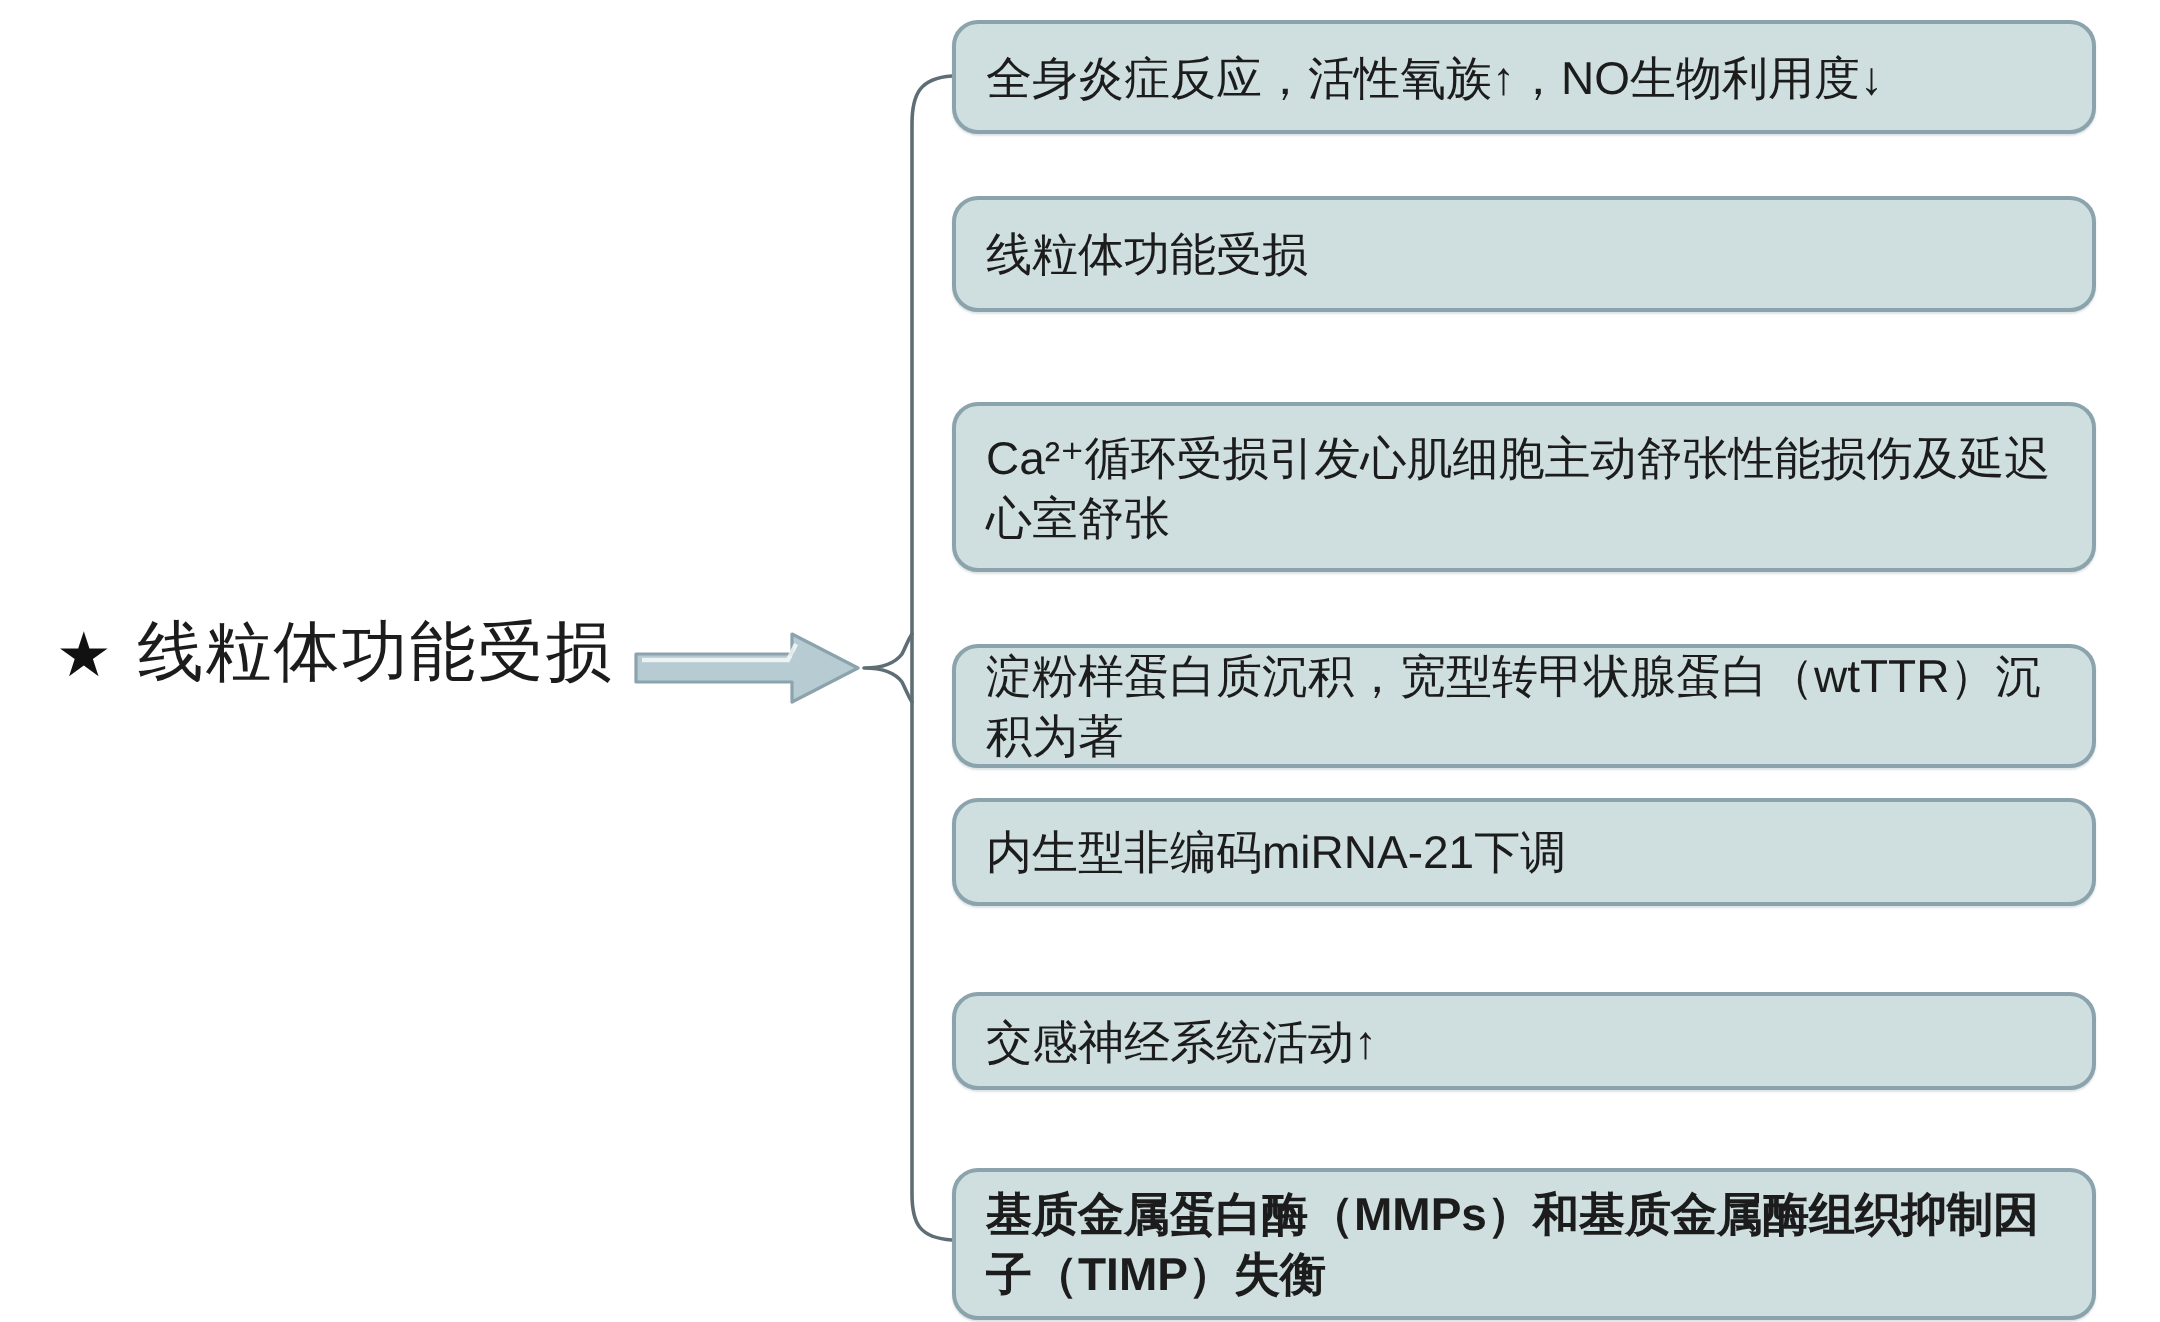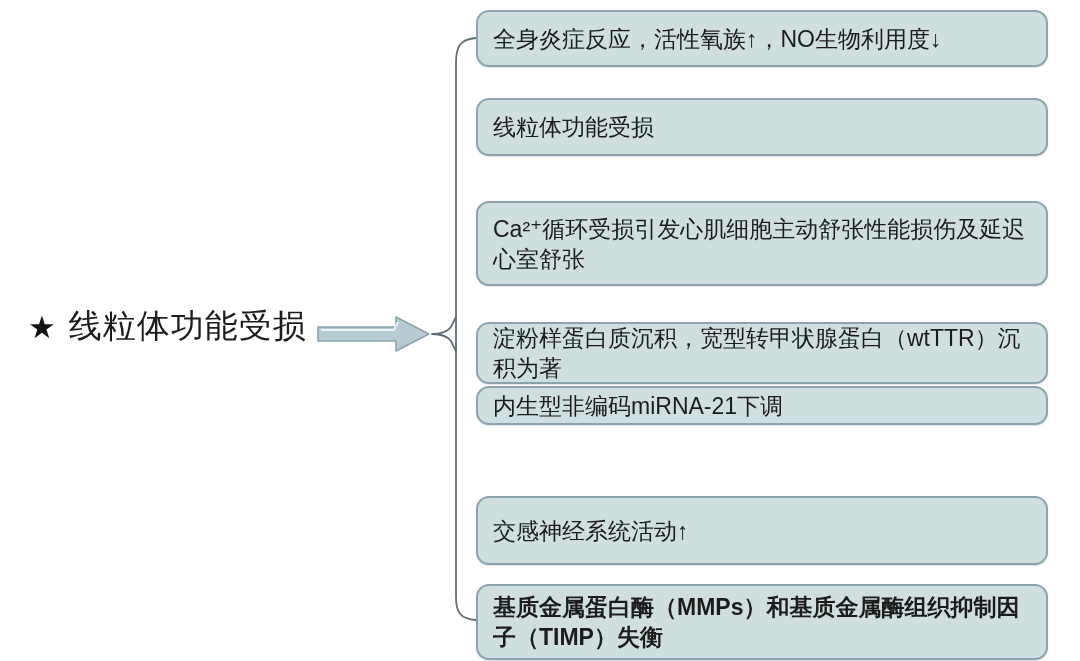--- a/index.html
+++ b/index.html
@@ -79,22 +79,22 @@
     font-size: 23px;
     line-height: 30px;
     font-weight: 500;
     color: #1c1c1c;
     box-shadow: 0 1px 1px rgba(120,140,150,0.25);
   }
   .box-1 { top: 10px;  height: 57px; }
   .box-2 { top: 98px;  height: 58px; text-align: right; }
   .box-3 { top: 201px; height: 85px; }
   .box-4 { top: 299px; height: 62px; margin-top: 23px; }
-  .box-5 { top: 386px; height: 39px; }
-  .box-6 { top: 496px; height: 69px; }
+  .box-5 { top: 399px; height: 54px; }
+  .box-6 { top: 496px; height: 49px; }
   .box-7 { top: 584px; height: 76px; font-weight: bold; }
 </style>
 </head>
 <body>
 
 <div class="canvas">
 
   <div class="root-label">
     <span class="star">★</span>
     <span class="text">线粒体功能受损</span>

